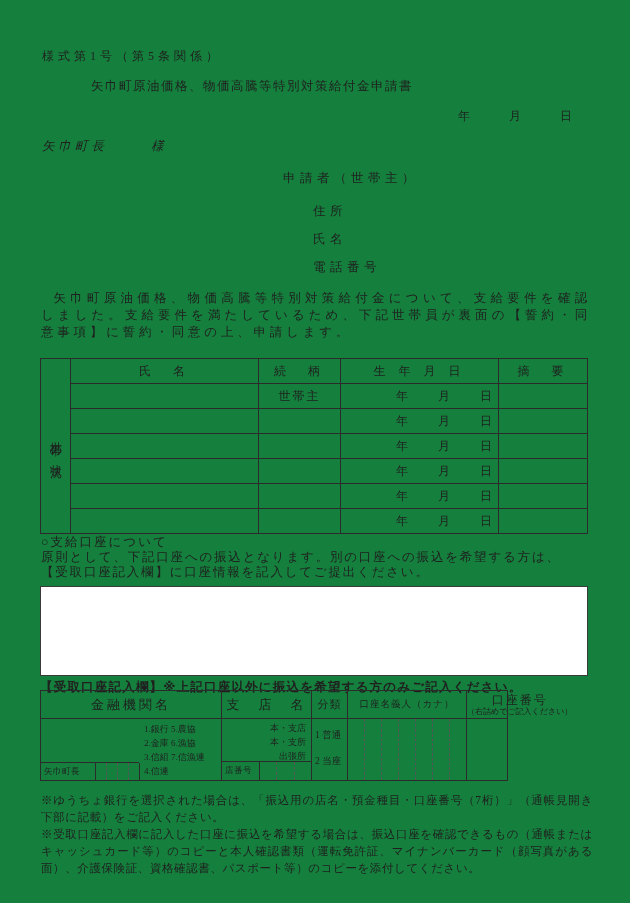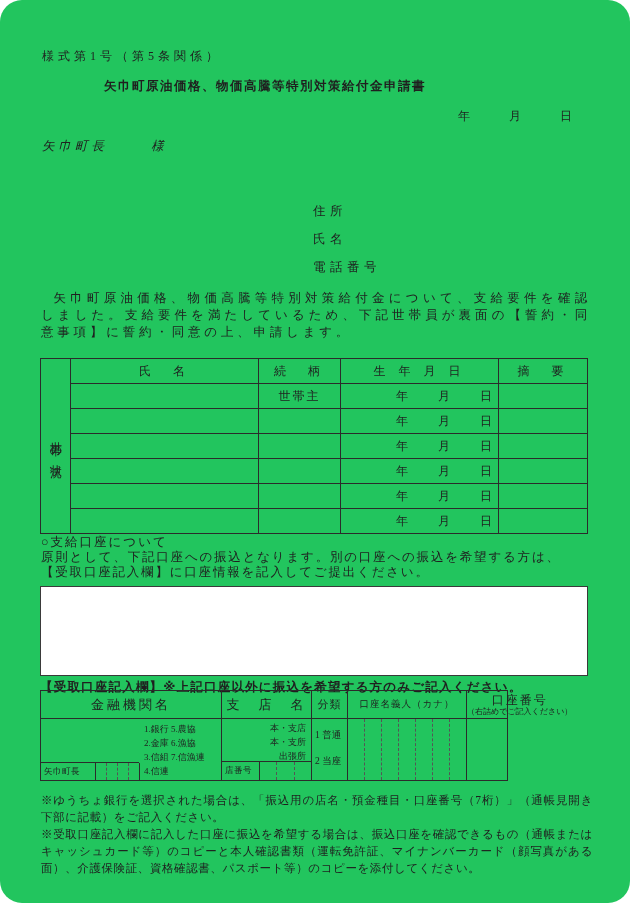--- a/index.html
+++ b/index.html
@@ -1,23 +1,23 @@
 <!DOCTYPE html>
 <html><head>
 <meta charset="utf-8">
 <style>
   * { margin:0; padding:0; box-sizing:border-box; }
   html,body { background:#ffffff; }
   body { font-family:"Liberation Serif","DejaVu Serif",serif; color:#1f1f1f; }
-  .page { position:relative; width:630px; height:903px; background:#22c55e; overflow:hidden;border-radius:22px; }
+  .page { position:relative; width:630px; height:903px; background:#15803d; overflow:hidden; }
 
   .abs { position:absolute; }
 
   .form-no { left:42px; top:48px; font-size:12px; letter-spacing:4px; white-space:nowrap; }
-  .form-title { left:13px; top:78px; width:504px; text-align:center; font-size:12.5px; letter-spacing:1.5px; white-space:nowrap;font-weight:bold; }
+  .form-title { left:0; top:78px; width:504px; text-align:center; font-size:12.5px; letter-spacing:1.5px; white-space:nowrap; }
   .date-line { left:458px; top:108px; width:114px; display:flex; justify-content:space-between; font-size:12px; }
   .addressee-line { left:42px; top:138px; font-size:12.5px;font-style:italic; }
   .addressee-line .name { letter-spacing:4px; }
   .addressee-line .honorific { margin-left:40px; letter-spacing:2px; }
 
   .applicant-label { left:283px; top:170px; font-size:12.5px; letter-spacing:4.5px; white-space:nowrap; }
   .address-label   { left:313px; top:203px; font-size:12.5px; letter-spacing:4.5px; }
   .name-label      { left:313px; top:231px; font-size:12.5px; letter-spacing:4.5px; }
   .phone-label     { left:313px; top:259px; font-size:12.5px; letter-spacing:4.5px; }
 
@@ -91,20 +91,21 @@
     <span>年</span>
     <span>月</span>
     <span>日</span>
   </div>
 
   <div class="abs addressee-line">
     <span class="name">矢巾町長</span>
     <span class="honorific">様</span>
   </div>
 
+  <div class="abs applicant-label">申請者（世帯主）</div>
   <div class="abs address-label">住所</div>
   <div class="abs name-label">氏名</div>
   <div class="abs phone-label">電話番号</div>
 
   <div class="abs declaration">矢巾町原油価格、物価高騰等特別対策給付金について、支給要件を確認しました。支給要件を満たしているため、下記世帯員が裏面の【誓約・同意事項】に誓約・同意の上、申請します。</div>
 
   <div class="abs h-table">
     <div class="h-left">
       <span class="vtext">世帯の状況</span>
     </div>

